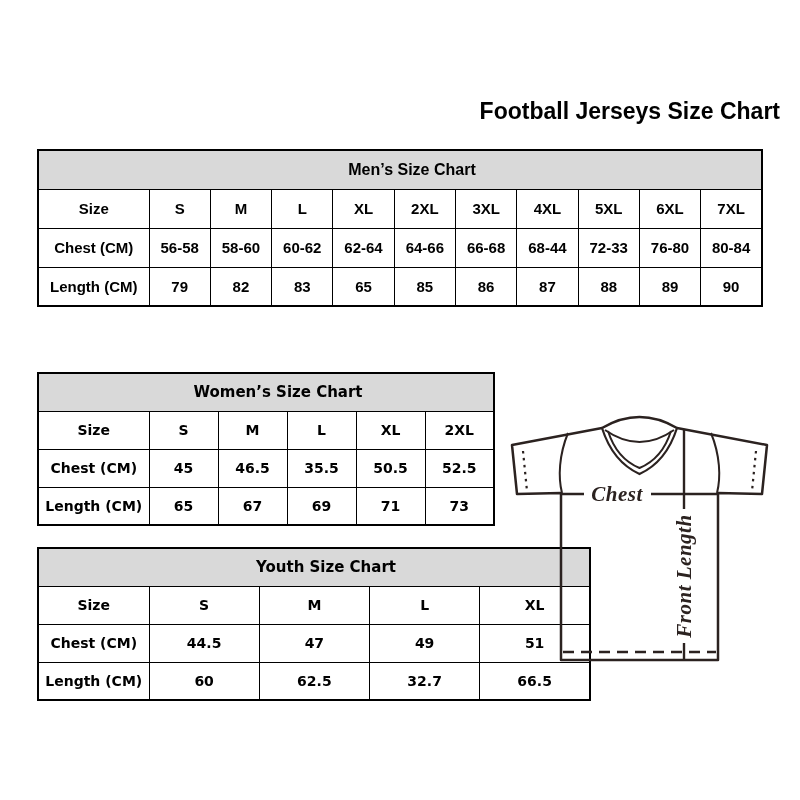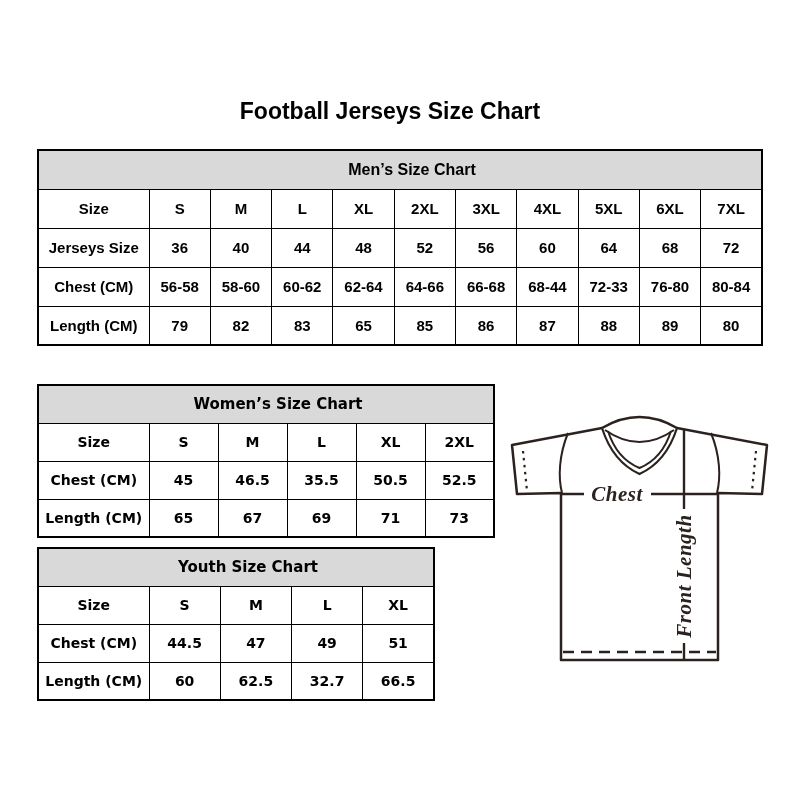--- a/index.html
+++ b/index.html
@@ -15,21 +15,21 @@
     background: #ffffff;
     position: relative;
     overflow: hidden;
     font-family: "Liberation Sans", sans-serif;
     color: var(--text);
   }
   .page-title {
     position: absolute;
     left: 0; top: 98px; width: 780px;
     margin: 0;
-    text-align: center;
+    text-align: right;
     font-size: 23px;
     font-weight: bold;
     letter-spacing: 0;
   }
   table.size-table {
     position: absolute;
     border-collapse: collapse;
     table-layout: fixed;
     border: 2px solid var(--border);
   }
@@ -45,22 +45,22 @@
   }
   table.size-table th.chart-title {
     background: var(--header-bg);
     padding-left: 24px;
   }
   
   #mens-table { left: 37px; top: 149px; width: 726px; }
   #mens-table th, #mens-table td { height: 39px; font-size: 15px; font-family: "Liberation Sans", sans-serif; }
   #mens-table th.chart-title { font-size: 16px; }
   
-  #womens-table { left: 37px; top: 384px; width: 458px; }
-  #youth-table  { left: 37px; top: 547px; width: 398px; }
+  #womens-table { left: 37px; top: 372px; width: 458px; }
+  #youth-table  { left: 37px; top: 547px; width: 554px; }
   #womens-table th, #womens-table td,
   #youth-table th, #youth-table td {
     height: 38px; font-size: 14px; font-family: "DejaVu Sans", sans-serif;
   }
   #womens-table th.chart-title, #youth-table th.chart-title { font-size: 15px; }
   col.label-col { width: 111px; }
   
   #jersey { position: absolute; left: 505px; top: 410px; }
   .jersey-stroke { stroke: var(--jersey-line); fill: none; }
   .jersey-label {
@@ -95,33 +95,20 @@
         <td>L</td>
         <td>XL</td>
         <td>2XL</td>
         <td>3XL</td>
         <td>4XL</td>
         <td>5XL</td>
         <td>6XL</td>
         <td>7XL</td>
       </tr>
       <tr>
-        <td>Jerseys Size</td>
-        <td>36</td>
-        <td>40</td>
-        <td>44</td>
-        <td>48</td>
-        <td>52</td>
-        <td>56</td>
-        <td>60</td>
-        <td>64</td>
-        <td>68</td>
-        <td>72</td>
-      </tr>
-      <tr>
         <td>Chest (CM)</td>
         <td>56-58</td>
         <td>58-60</td>
         <td>60-62</td>
         <td>62-64</td>
         <td>64-66</td>
         <td>66-68</td>
         <td>68-44</td>
         <td>72-33</td>
         <td>76-80</td>
@@ -131,21 +118,21 @@
         <td>Length (CM)</td>
         <td>79</td>
         <td>82</td>
         <td>83</td>
         <td>65</td>
         <td>85</td>
         <td>86</td>
         <td>87</td>
         <td>88</td>
         <td>89</td>
-        <td>80</td>
+        <td>90</td>
       </tr>
     </tbody>
 </table>
 
 <table class="size-table" id="womens-table">
   <colgroup>
       <col class="label-col">
       <col span="5">
     </colgroup>
   <thead>

